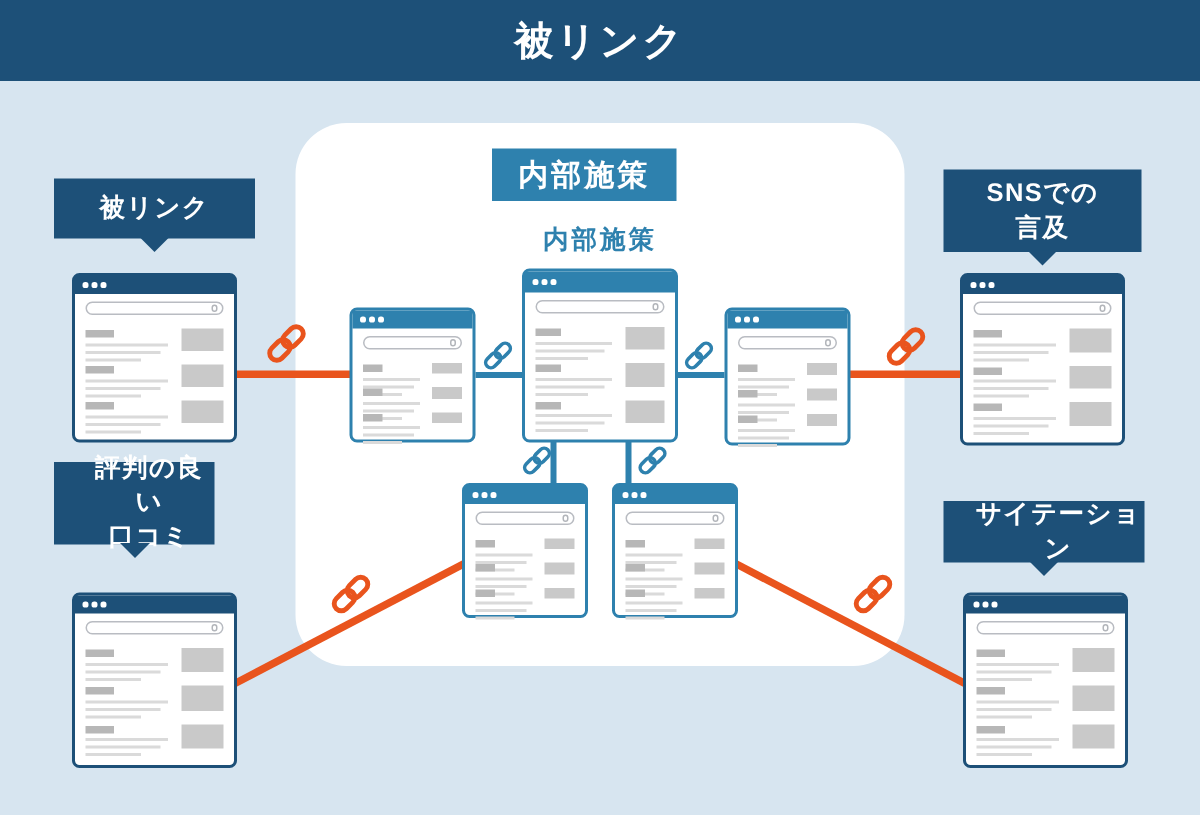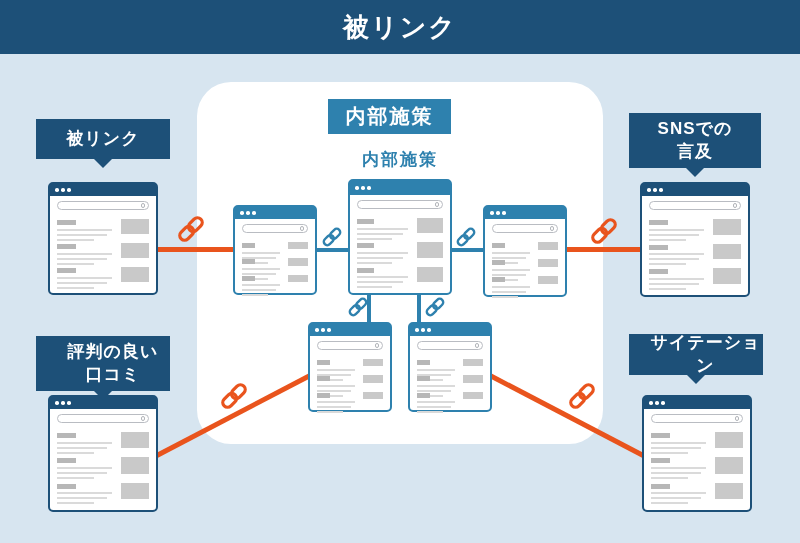--- a/index.html
+++ b/index.html
@@ -25,21 +25,21 @@
   .site-label{position:absolute;left:197px;top:148px;width:406px;text-align:center;
     color:var(--blue);font-size:17px;font-weight:bold;letter-spacing:2px;z-index:2;}
   
   .callout{position:absolute;background:var(--navy);color:#fff;font-weight:bold;font-size:17px;
     display:flex;align-items:center;justify-content:center;text-align:center;line-height:1.35;
     white-space:pre-line;z-index:4;letter-spacing:1px;}
   .callout::after{content:"";position:absolute;left:50%;bottom:-9px;transform:translateX(-50%);
     border:10px solid transparent;border-top:10px solid var(--navy);border-bottom:0;}
   .co-tl{left:36px;top:119px;width:134px;height:40px;}
   .co-tr{left:629px;top:113px;width:132px;height:55px;}
-  .co-bl{left:36px;top:336px;width:134px;height:55px;padding-left:20px;}
+  .co-bl{left:36px;top:308px;width:107px;height:55px;padding-left:20px;}
   .co-br{left:629px;top:334px;width:134px;height:41px;padding-left:19px;}
   
   .line{position:absolute;z-index:2;}
   .line.blue{background:var(--blue);}
   .line.orange{background:var(--orange);}
   .diag{transform-origin:0 50%;}
   
   .win{position:absolute;background:#fff;border:2px solid;border-radius:5px;
     display:flex;flex-direction:column;z-index:3;}
   .win.navy{border-color:var(--navy);}

